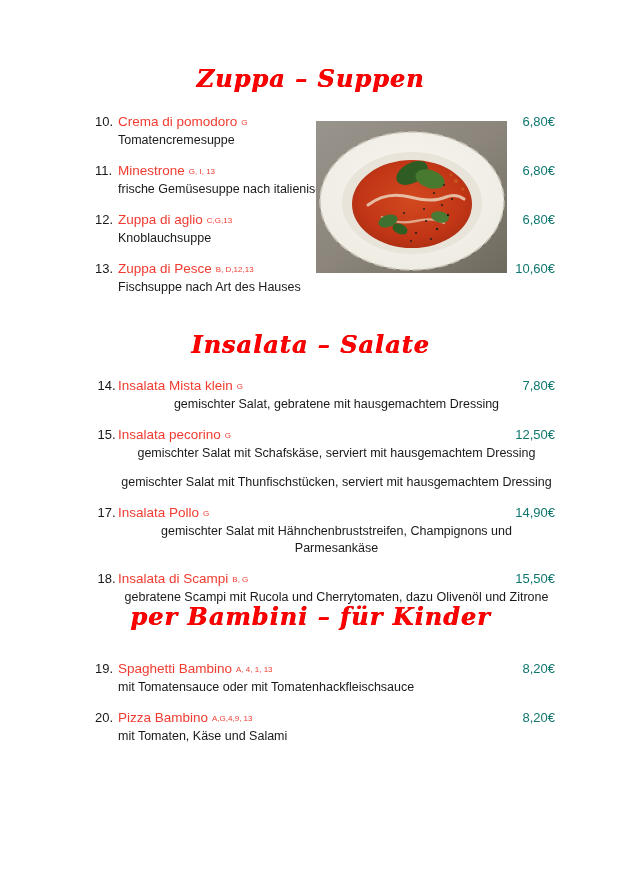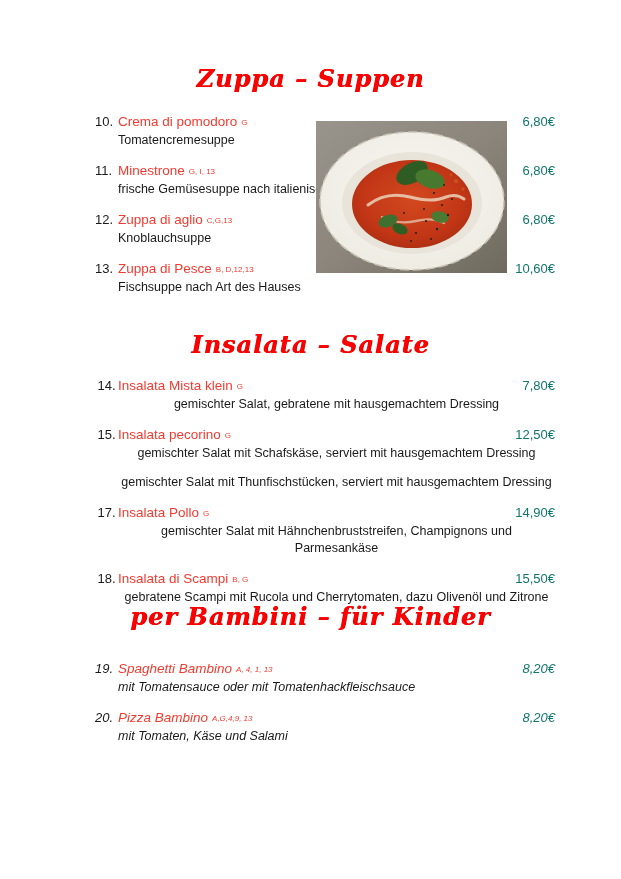--- a/index.html
+++ b/index.html
@@ -29,21 +29,21 @@
   }
   #title-zuppa   { top:62px; }
   #title-salate  { top:328px; }
   #title-bambini { top:600px; }
 
   .items {
     position:absolute; left:68px; right:66px;margin-left:27px;
   }
   #items-zuppa   { top:112px; }
   #items-salate  { top:376px;text-align:center; }
-  #items-bambini { top:659px;font-style:italic; }
+  #items-bambini { top:659px; }
 
   .item { margin-bottom:12px; }
   .line1 {
     display:flex;
     align-items:baseline;
     line-height:19px;
   }
   .num {
     width:23px;
     flex:0 0 23px;

